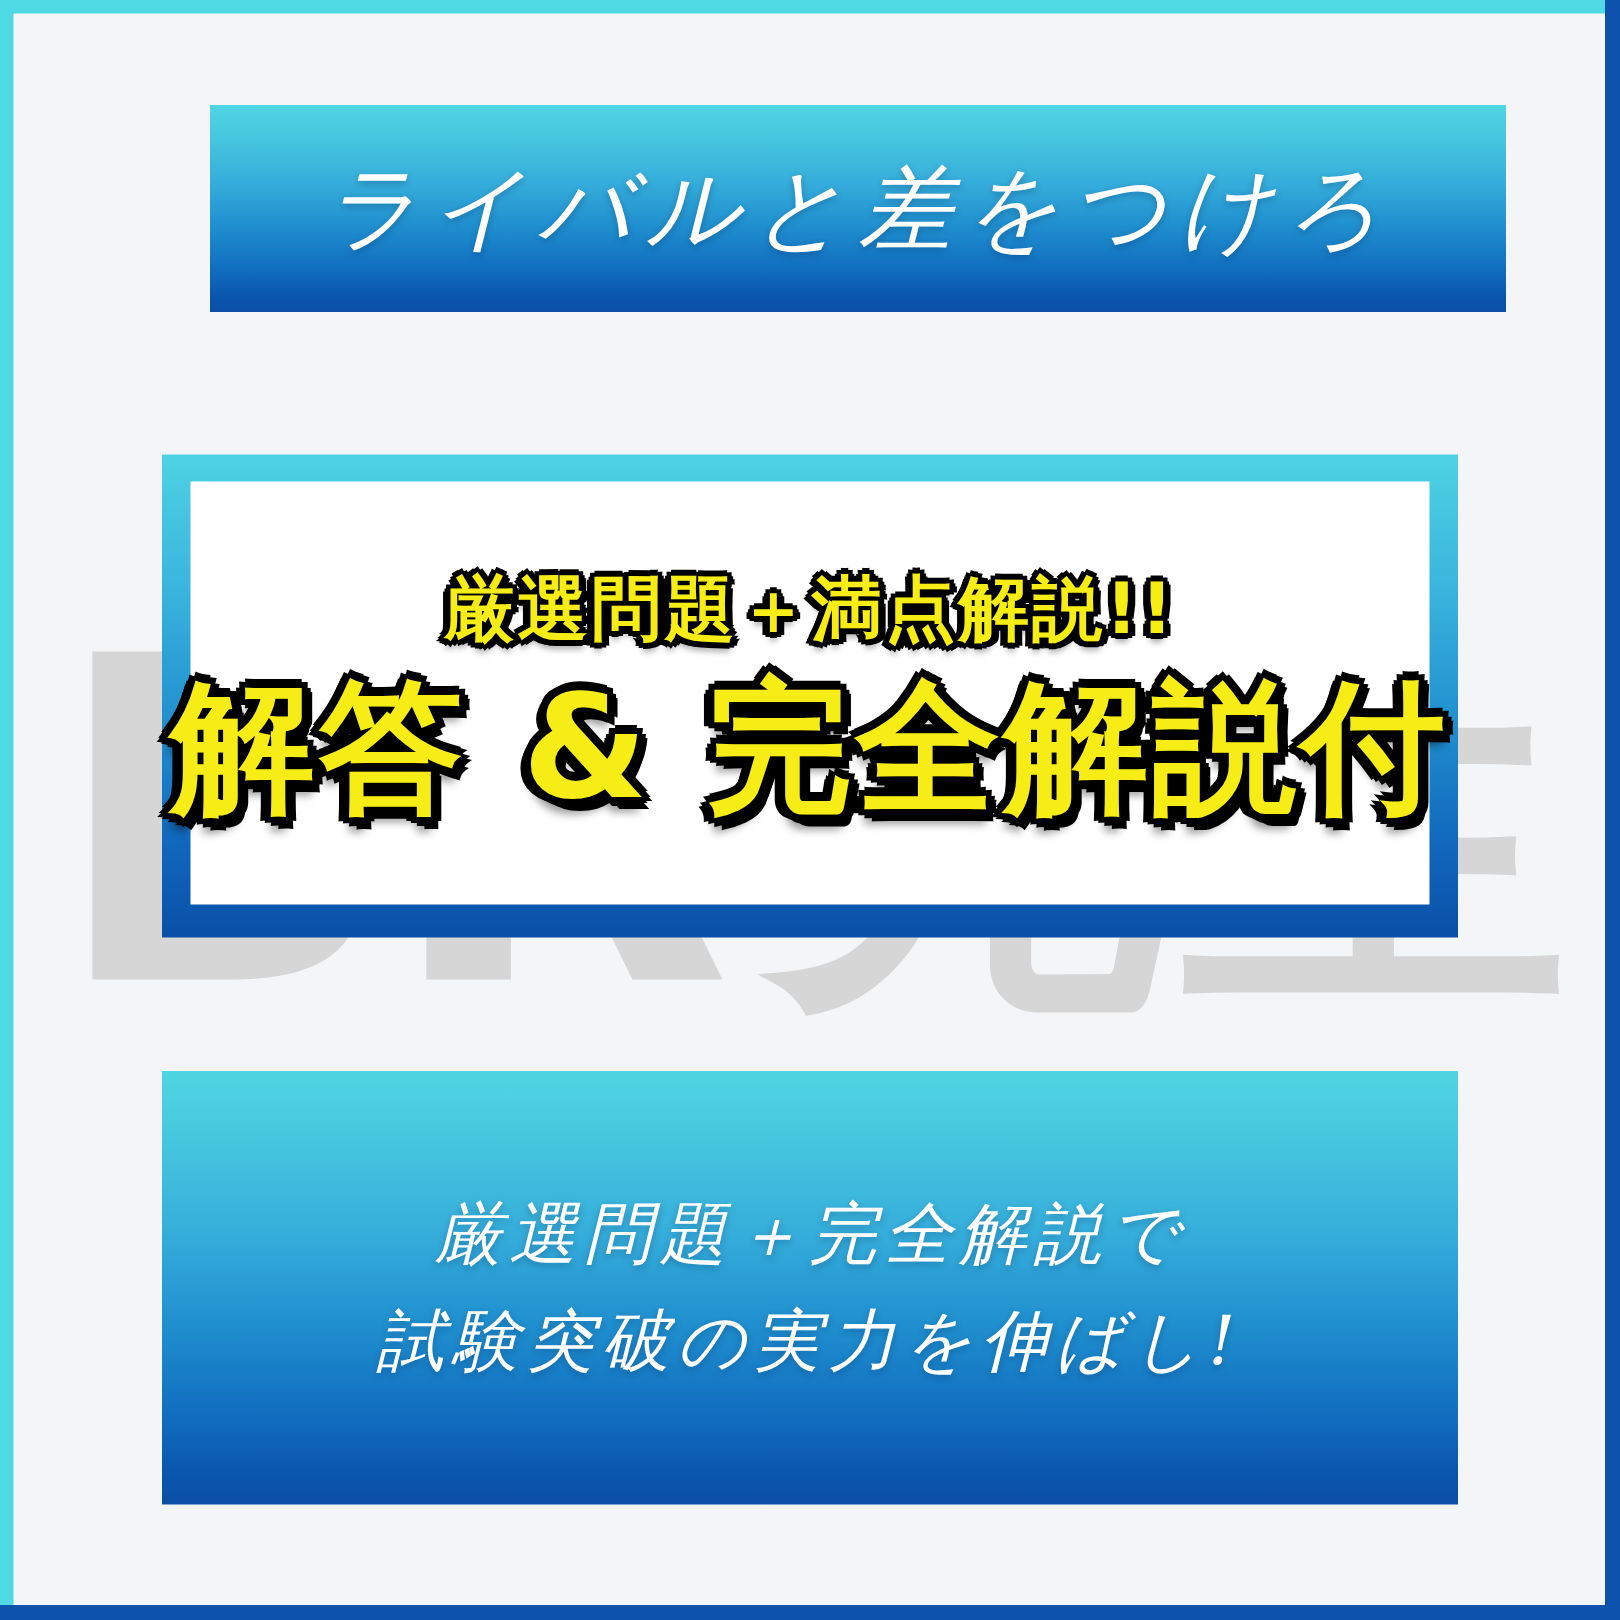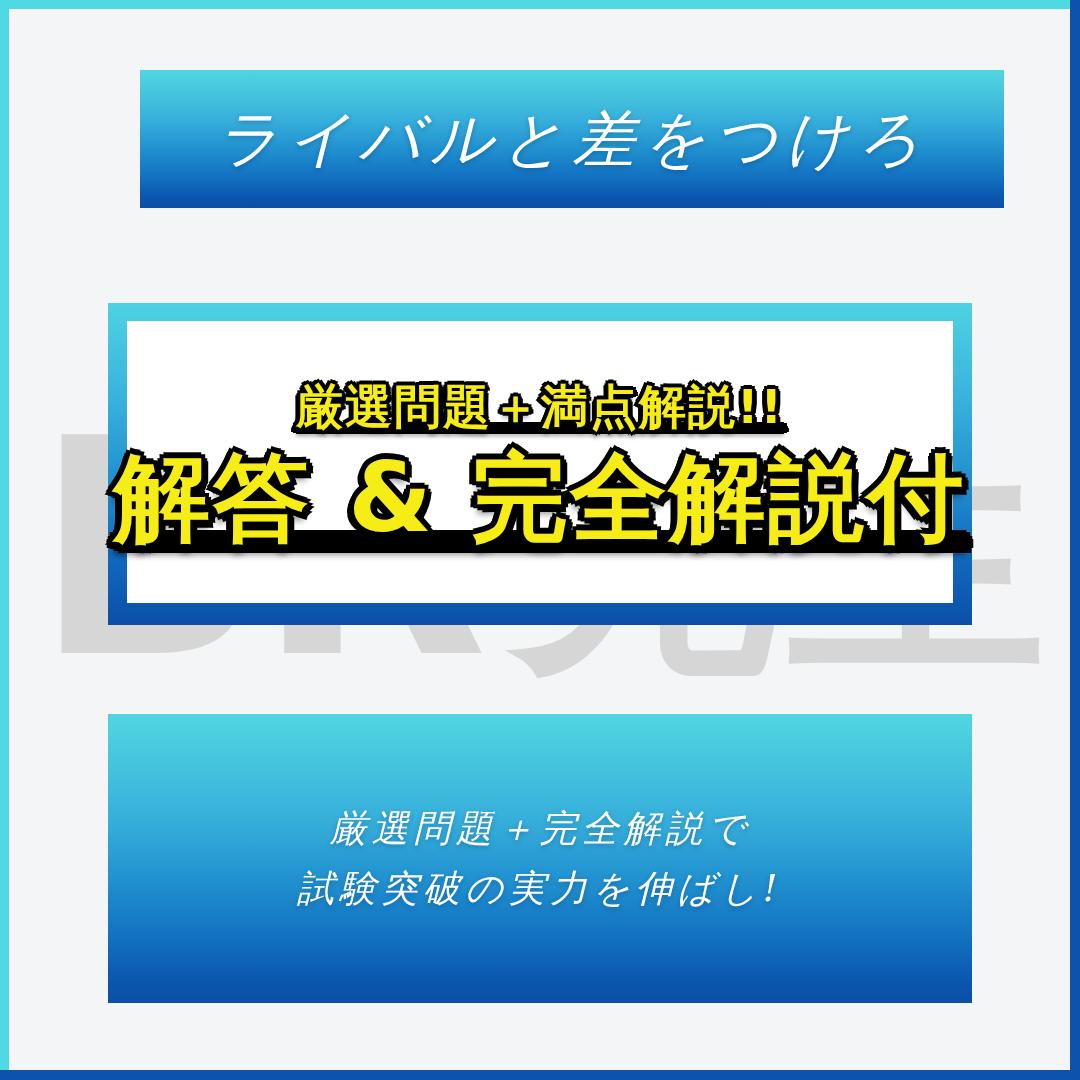--- a/index.html
+++ b/index.html
@@ -99,21 +99,20 @@
   }
   #feature-card-inner{
     width:100%; height:100%;
     background:#ffffff;
     display:flex;
     flex-direction:column;
     align-items:center;
     justify-content:center;
     gap:6px;
     position:relative;
-    text-decoration:underline;
   }
 
   
   .pop{
     color:#f7ed16;
     font-family:"DejaVu Sans", sans-serif;
     font-weight:700;
     text-align:center;
     white-space:nowrap;
     line-height:1;
@@ -146,21 +145,21 @@
   }
 
   
   #bottom-banner{
     top:714px; left:108px;
     width:864px; height:289px;
     flex-direction:column;
     gap:10px;
   }
   #bottom-banner .brush{
-    font-size:37px;
+    font-size:45px;
     letter-spacing:5px;
     line-height:1.34;
   }
 </style>
 </head>
 <body>
 
 <div id="poster">
 
   <div id="watermark">

